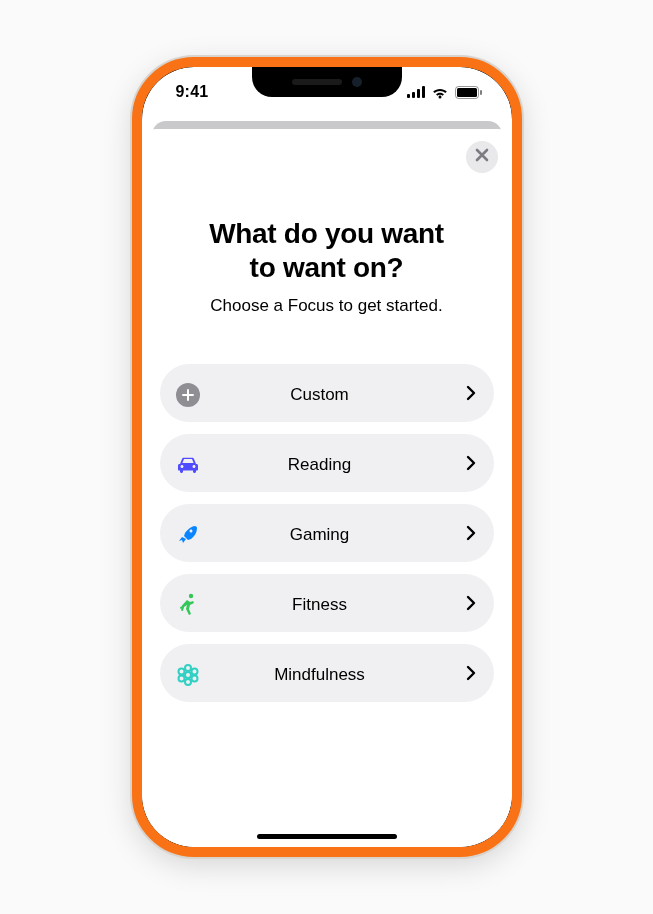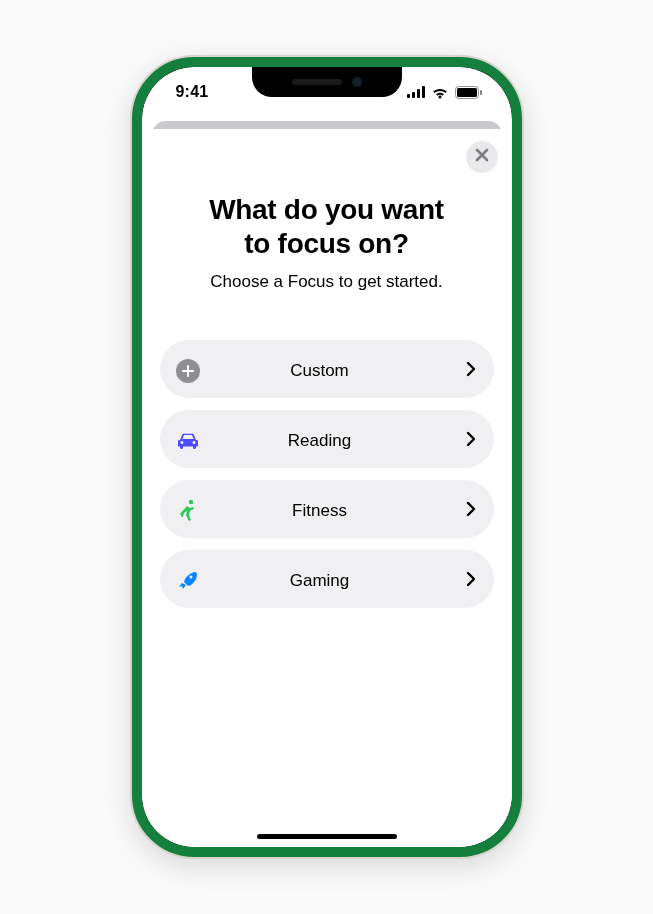--- a/index.html
+++ b/index.html
@@ -12,21 +12,21 @@
     justify-content: center;
     font-family: -apple-system, "SF Pro Text", "Helvetica Neue", Arial, sans-serif;
     -webkit-font-smoothing: antialiased;
   }
 
   
   .phone {
     width: 390px;
     height: 800px;
     background: #000;
-    border: 10px solid #15803d;
+    border: 10px solid #f97316;
     border-radius: 62px;
     box-shadow: 0 0 0 2px #d8d3cc, 0 8px 30px rgba(0,0,0,0.15);
     position: relative;
     overflow: hidden;
   }
   .side-btn {
     position: absolute;
     background: #c9c4bc;
     border-radius: 3px;
   }
@@ -108,21 +108,21 @@
     border-radius: 50%;
     background: #e9e9eb;
     display:flex;
     align-items:center;
     justify-content:center;
     color:#7c7c82;
   }
 
   .sheet-header {
     text-align: center;
-    margin-top: 50px;
+    margin-top: 74px;
     padding: 0 10px;
   }
   .sheet-title {
     font-size: 28px;
     font-weight: 800;
     line-height: 1.2;
     letter-spacing: -0.3px;
   }
   .sheet-subtitle {
     font-size: 17px;
@@ -239,21 +239,21 @@
         <span>
           <svg width="14" height="14" viewBox="0 0 14 14">
               <path d="M2 2 L12 12 M12 2 L2 12" stroke="#7c7c82" stroke-width="2.6" stroke-linecap="round"></path>
             </svg>
         </span>
       </div>
 
       <div class="sheet-header">
         <h1 class="sheet-title">
           <span>What do you want</span><br>
-          <span>to focus on?</span>
+          <span>to want on?</span>
         </h1>
         <p class="sheet-subtitle">Choose a Focus to get started.</p>
       </div>
 
       <div class="options">
 
         <div class="option-pill">
           <div class="option-icon">
             <div class="plus-badge">
               <svg width="12" height="12" viewBox="0 0 12 12">
@@ -269,20 +269,37 @@
           </div>
         </div>
 
         <div class="option-pill">
           <div class="option-icon">
             <svg width="24" height="20" viewBox="0 0 24 20">
                 <path fill="#4f4cff" d="M4 9l2-5c.3-.8 1-1.3 1.9-1.3h8.2c.9 0 1.6.5 1.9 1.3l2 5h.5c.8 0 1.5.7 1.5 1.5v4c0 .6-.4 1-1 1h-1v1c0 .8-.7 1.5-1.5 1.5S17 17.3 17 16.5V15.5H7v1c0 .8-.7 1.5-1.5 1.5S4 17.3 4 16.5v-1H3c-.6 0-1-.4-1-1v-4C2 9.7 2.7 9 3.5 9H4zm2.4-1h11.2l-1.5-3.7c-.1-.2-.3-.3-.5-.3H8.4c-.2 0-.4.1-.5.3L6.4 8zM6 13c.8 0 1.5-.7 1.5-1.5S6.8 10 6 10s-1.5.7-1.5 1.5S5.2 13 6 13zm12 0c.8 0 1.5-.7 1.5-1.5S18.8 10 18 10s-1.5.7-1.5 1.5S17.2 13 18 13z"></path>
               </svg>
           </div>
           <div class="option-label">Reading</div>
+          <div class="chevron">
+            <svg width="10" height="16" viewBox="0 0 10 16">
+                <path d="M2 2l6 6-6 6" fill="none" stroke="#000" stroke-width="2.4" stroke-linecap="round" stroke-linejoin="round"></path>
+              </svg>
+          </div>
+        </div>
+
+        <div class="option-pill">
+          <div class="option-icon">
+            <svg width="22" height="22" viewBox="0 0 22 22">
+                <g fill="#0a84ff">
+                  <path d="M18 2c1 0 2 1 2 2 0 4-2 8-6 11l-3 1-2-2-2-2 1-3c3-4 7-7 10-7zm-4 6.5c.8 0 1.5-.7 1.5-1.5S14.8 5.5 14 5.5 12.5 6.2 12.5 7s.7 1.5 1.5 1.5z"></path>
+                  <path d="M5 13l-3 4 3-1 1 3 3-4-4-2zM7 18l-2 3M4 16l-3 2"></path>
+                </g>
+              </svg>
+          </div>
+          <div class="option-label">Gaming</div>
           <div class="chevron">
             <svg width="10" height="16" viewBox="0 0 10 16">
                 <path d="M2 2l6 6-6 6" fill="none" stroke="#000" stroke-width="2.4" stroke-linecap="round" stroke-linejoin="round"></path>
               </svg>
           </div>
         </div>
 
         <div class="option-pill">
           <div class="option-icon">
             <svg width="22" height="24" viewBox="0 0 22 24">
@@ -296,35 +313,39 @@
           <div class="option-label">Fitness</div>
           <div class="chevron">
             <svg width="10" height="16" viewBox="0 0 10 16">
                 <path d="M2 2l6 6-6 6" fill="none" stroke="#000" stroke-width="2.4" stroke-linecap="round" stroke-linejoin="round"></path>
               </svg>
           </div>
         </div>
 
         <div class="option-pill">
           <div class="option-icon">
-            <svg width="22" height="22" viewBox="0 0 22 22">
-                <g fill="#0a84ff">
-                  <path d="M18 2c1 0 2 1 2 2 0 4-2 8-6 11l-3 1-2-2-2-2 1-3c3-4 7-7 10-7zm-4 6.5c.8 0 1.5-.7 1.5-1.5S14.8 5.5 14 5.5 12.5 6.2 12.5 7s.7 1.5 1.5 1.5z"></path>
-                  <path d="M5 13l-3 4 3-1 1 3 3-4-4-2zM7 18l-2 3M4 16l-3 2"></path>
+            <svg width="24" height="24" viewBox="0 0 24 24">
+                <g fill="none" stroke="#30d0c3" stroke-width="2">
+                  <circle cx="12" cy="12" r="3"></circle>
+                  <circle cx="12" cy="5" r="3"></circle>
+                  <circle cx="12" cy="19" r="3"></circle>
+                  <circle cx="5.5" cy="8.5" r="3"></circle>
+                  <circle cx="18.5" cy="8.5" r="3"></circle>
+                  <circle cx="5.5" cy="15.5" r="3"></circle>
+                  <circle cx="18.5" cy="15.5" r="3"></circle>
                 </g>
               </svg>
           </div>
-          <div class="option-label">Gaming</div>
-          <div class="chevron">
-            <svg width="10" height="16" viewBox="0 0 10 16">
-                <path d="M2 2l6 6-6 6" fill="none" stroke="#000" stroke-width="2.4" stroke-linecap="round" stroke-linejoin="round"></path>
-              </svg>
-          </div>
-        </div>
-
+          <div class="option-label">Mindfulness</div>
+          <div class="chevron">
+            <svg width="10" height="16" viewBox="0 0 10 16">
+                <path d="M2 2l6 6-6 6" fill="none" stroke="#000" stroke-width="2.4" stroke-linecap="round" stroke-linejoin="round"></path>
+              </svg>
+          </div>
+        </div>
 
 
       </div>
     </div>
 
     <div class="home-indicator"></div>
 
   </div>
 </div>
 

